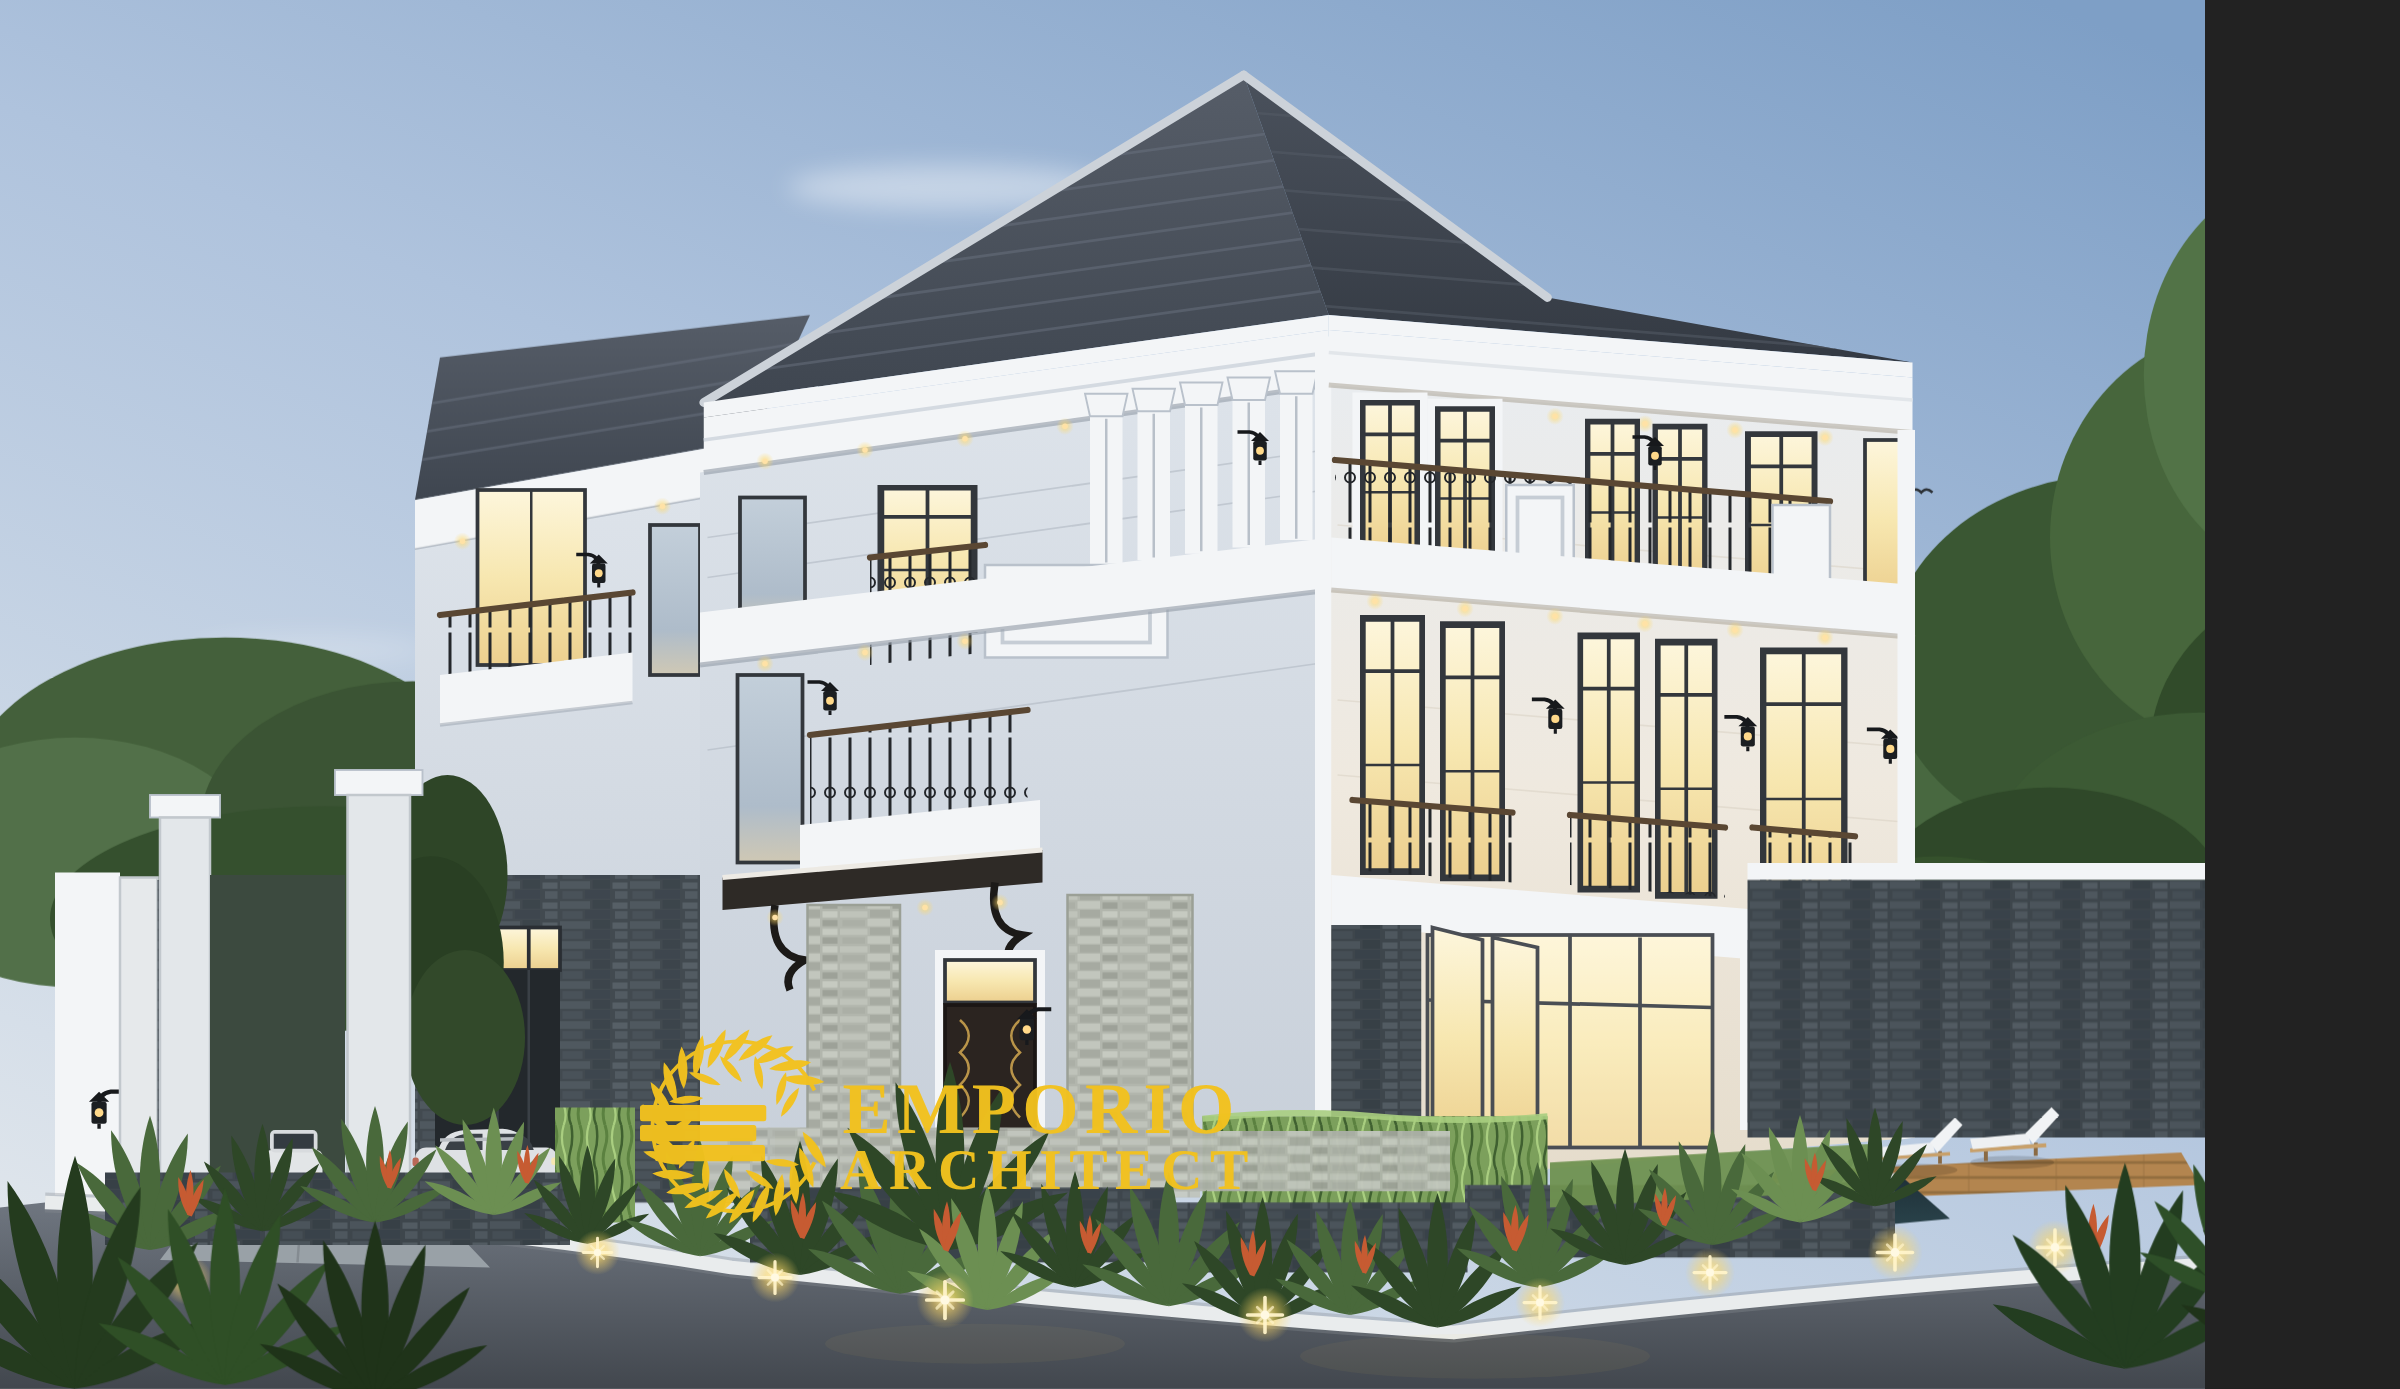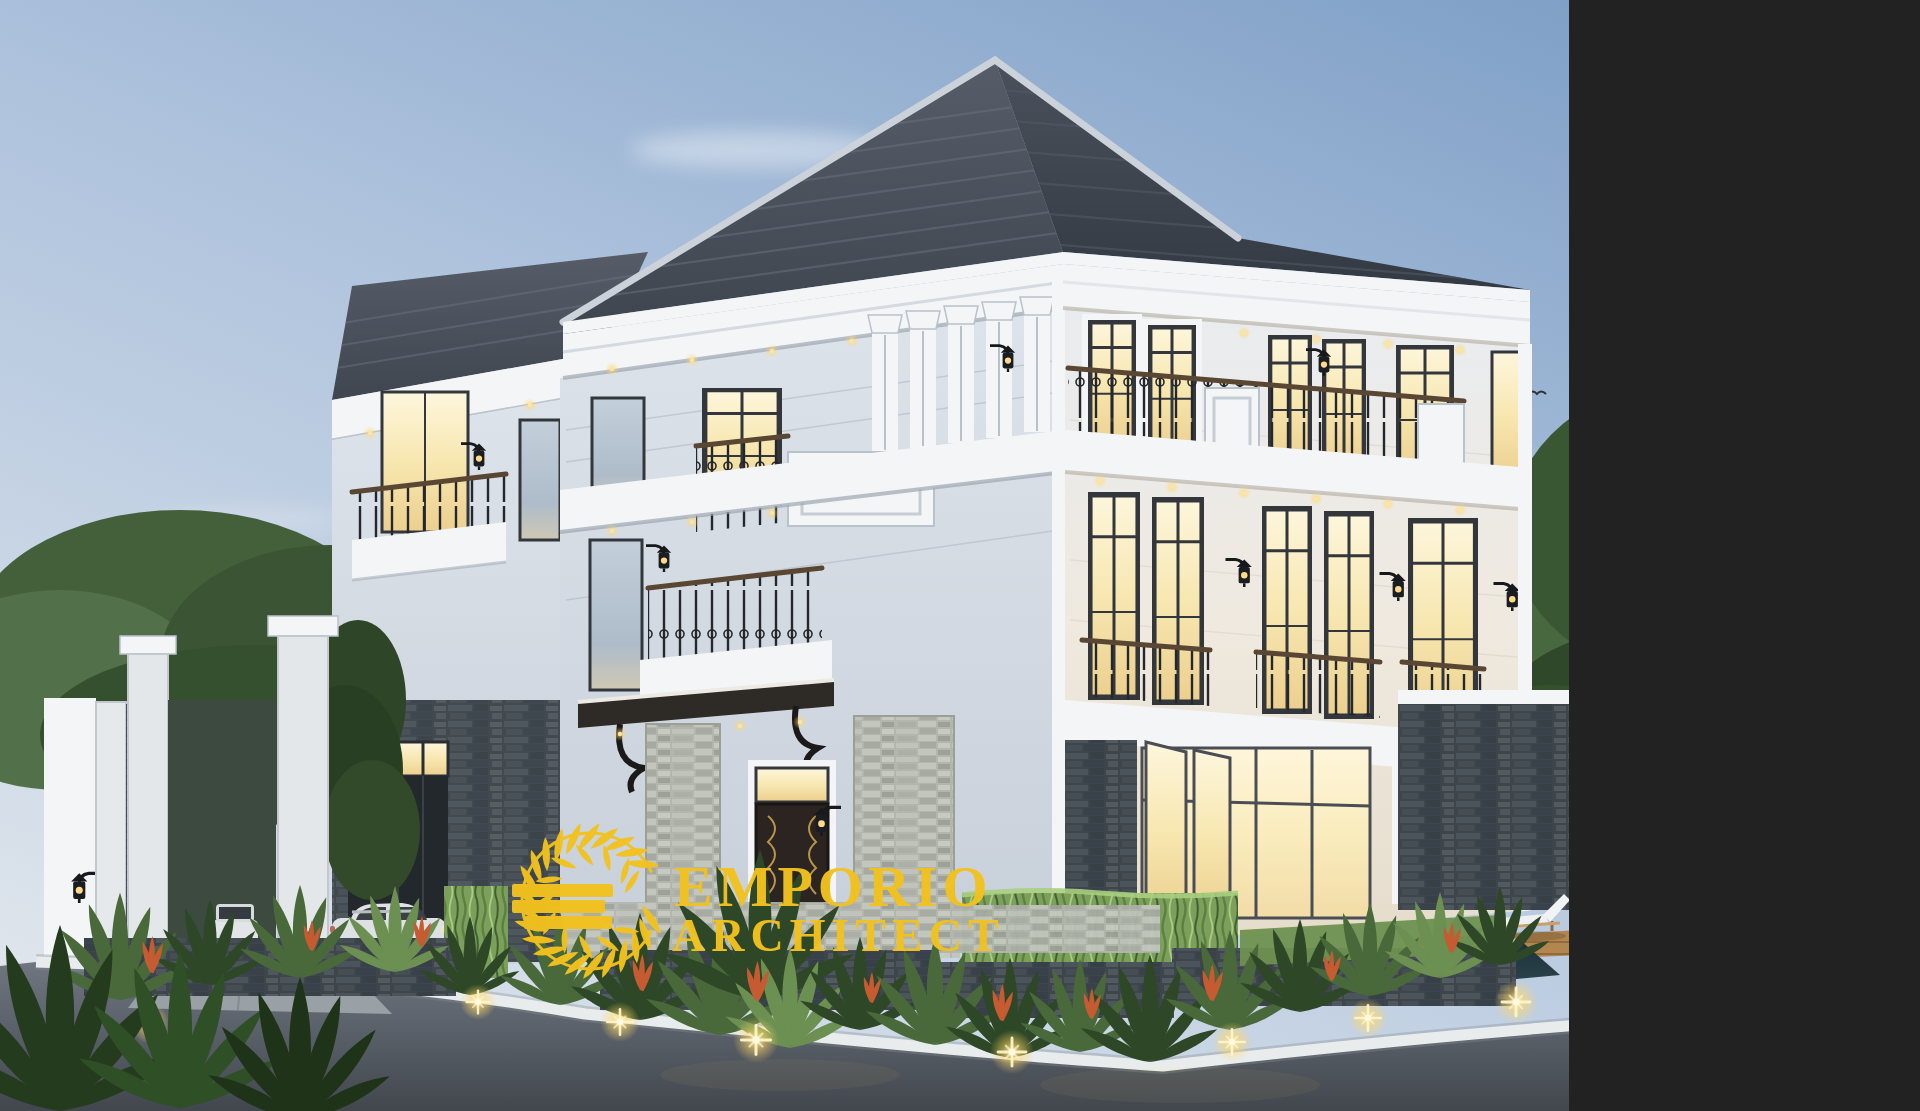--- a/index.html
+++ b/index.html
@@ -1,16 +1,16 @@
 <!DOCTYPE html>
 <html style="--logo-gold: #F2C21E; --sky-top: #7E9FC6; --sky-mid: #AFC3DD; --sky-horizon: #E0E6EC; --roof-dark: #3F4650; --roof-mid: #565D68; --cornice-white: #F3F5F7; --facade-warm: #EFE9DF; --facade-cool: #DDE3EA; --window-glow-hi: #FDF6DC; --window-glow-lo: #ECCF8E; --window-cool: #C3CFDA; --foliage-dark: #2E4727; --foliage-mid: #49693B; --foliage-light: #6C8F52; --stone-dark: #3E464C; --stone-light: #B2B6AD; --road-gray: #6F7680; --curb-white: #E9ECED; --light-warm: #FFD966; --accent-flower: #C65B32; --car-body: #DEE1E4; --deck-wood: #B3854F; --pool-water: #1F3038;"><head>
 <meta charset="utf-8">
 <style>
   html,body{margin:0;padding:0;background:#222;}
-  #stage{position:relative;width:1569px;height:1111px;overflow:hidden;
+  #stage{position:relative;width:1764px;height:1111px;overflow:hidden;
          font-family:"Liberation Serif", serif;}
   svg{display:block}
   .gold{fill:var(--logo-gold)}
   .goldStroke{stroke:var(--logo-gold)}
   .cornice{fill:var(--cornice-white)}
   .wallShadeLine{stroke:#aeb6c0;stroke-width:1.4;opacity:.55}
   .warmLine{stroke:#d8d0c2;stroke-width:1.4;opacity:.5}
   .ridge{stroke:#ccd2d9;stroke-width:7;fill:none;stroke-linecap:round}
   .ribL{stroke:#6a7280;stroke-width:2.2;opacity:.5}
   .ribR{stroke:#555c66;stroke-width:2.2;opacity:.55}

